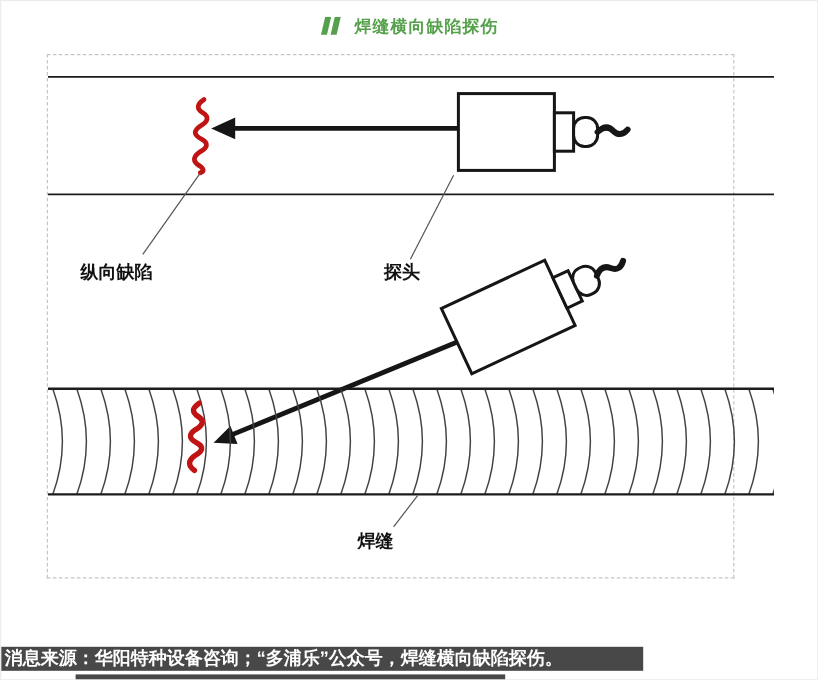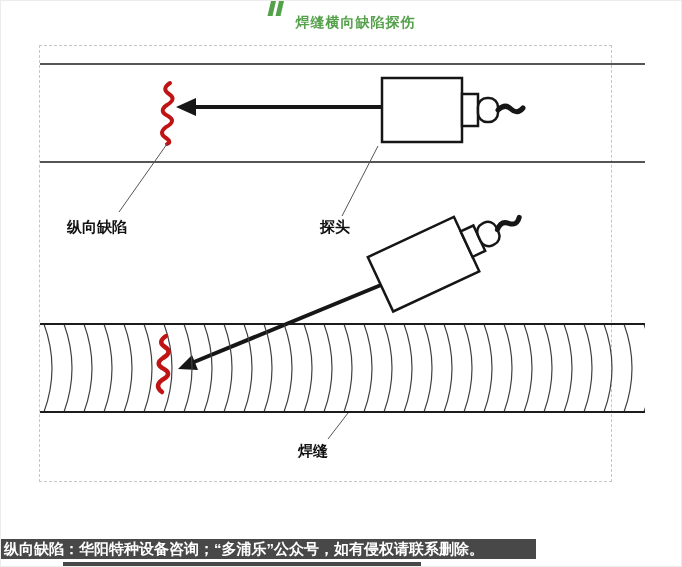--- a/index.html
+++ b/index.html
@@ -15,21 +15,21 @@
     background: #ffffff;
     border: 1px solid #ececec;
     overflow: hidden;
   }
   .header {
     position: absolute;
     top: 0; left: 0;
     width: 100%;
     height: 42px;
     display: flex;
-    align-items: flex-start;
+    align-items: center;
     justify-content: center;
     gap: 7px;
   }
   .quote-icon { width: 22px; height: 16px; flex: 0 0 auto; }
   .page-title {
     color: #55a14b;
     font-size: 14px;
     font-weight: bold;
     letter-spacing: 1px;
     line-height: 42px;
@@ -132,17 +132,17 @@
       </g>
 
       <path d="M126,290 q-9,6 -1,11 q8,5 -2,11 q-9,6 1,11 q9,5 -2,11 q-8,6 0,12" stroke="#c01414" stroke-width="4.5" fill="none" stroke-linecap="round" stroke-linejoin="round"></path>
 
       <line x1="288" y1="393" x2="308" y2="367" stroke="#555555" stroke-width="1"></line>
       <text x="258" y="410" font-size="15">焊缝</text>
     </svg>
   </div>
 
   <div class="source-bar">
-    <span>纵向缺陷：华阳特种设备咨询；“多浦乐”公众号，如有侵权请联系删除。</span>
+    <span>消息来源：华阳特种设备咨询；“多浦乐”公众号，焊缝横向缺陷探伤。</span>
   </div>
   <div class="source-bar-2"></div>
 
 </div>
 
 </body></html>

